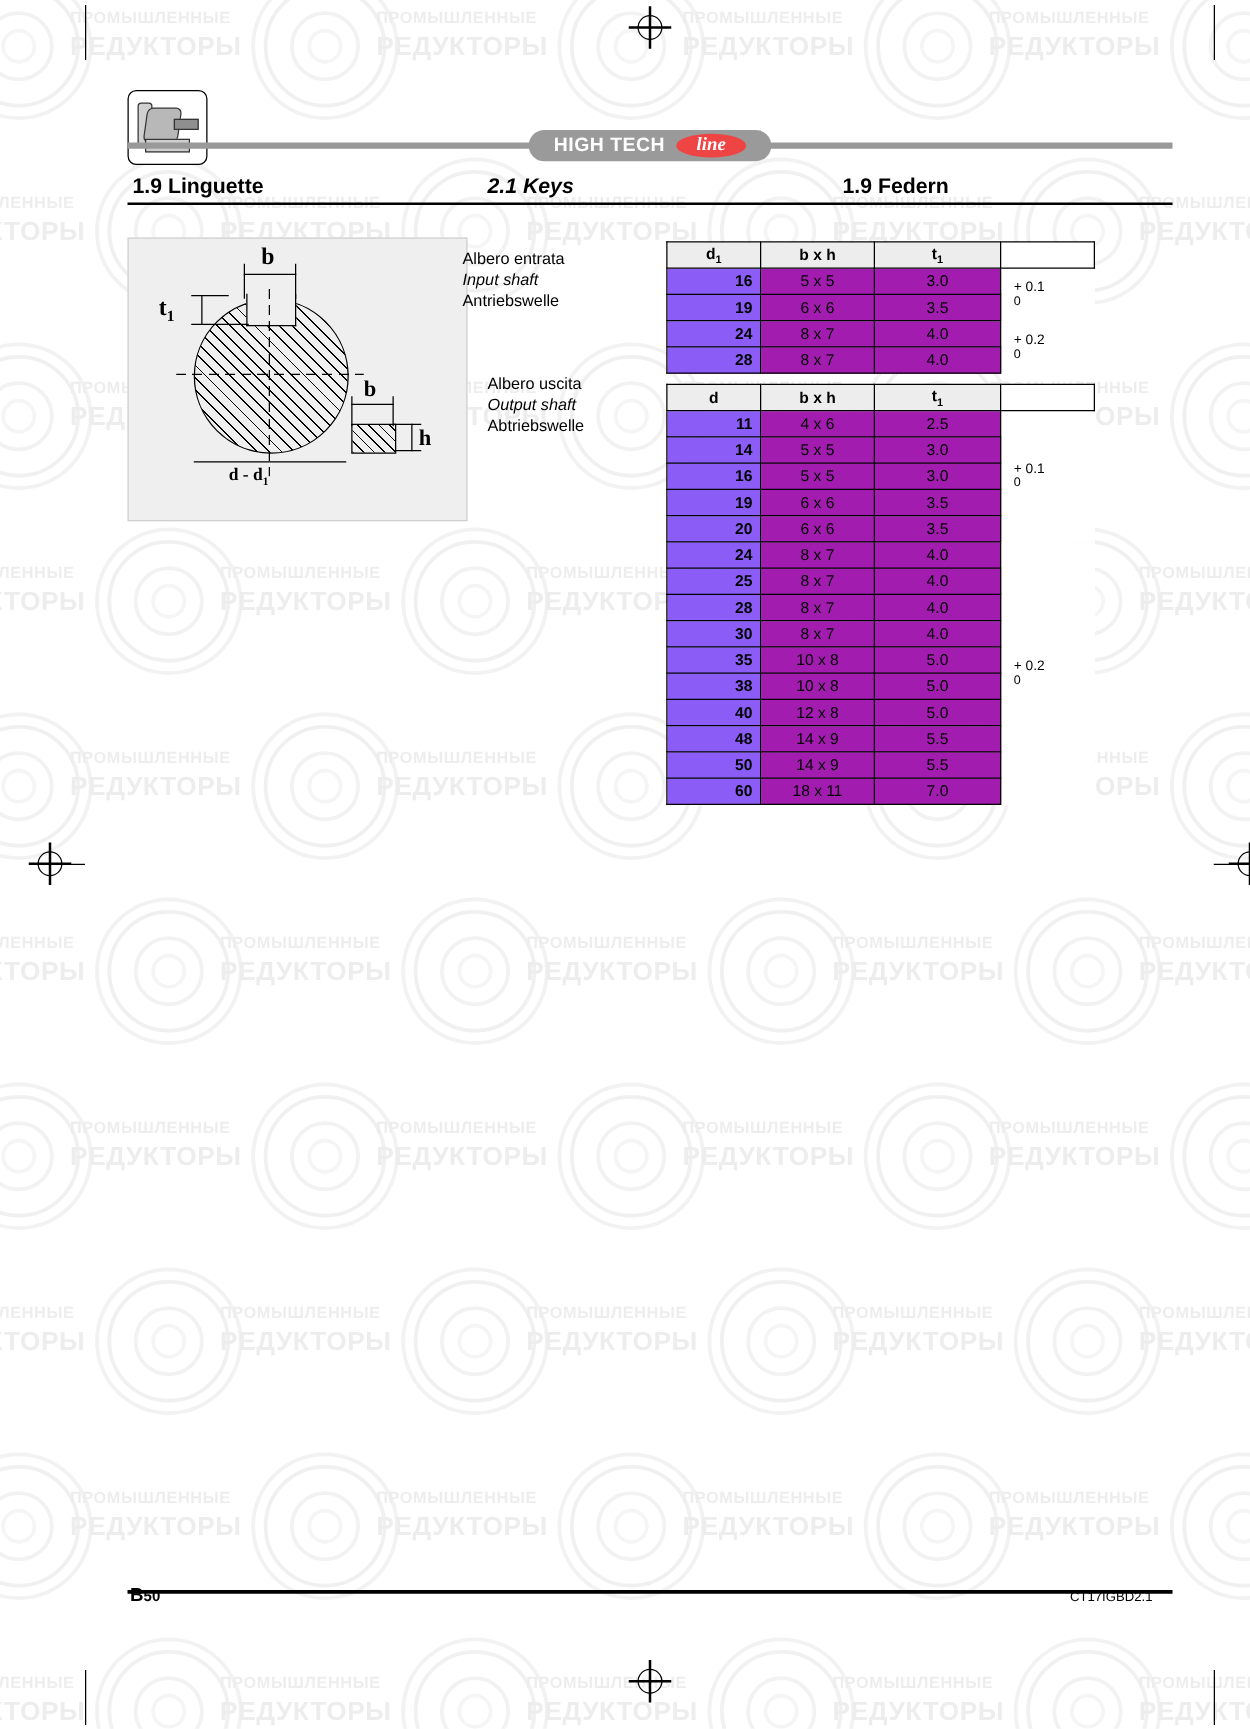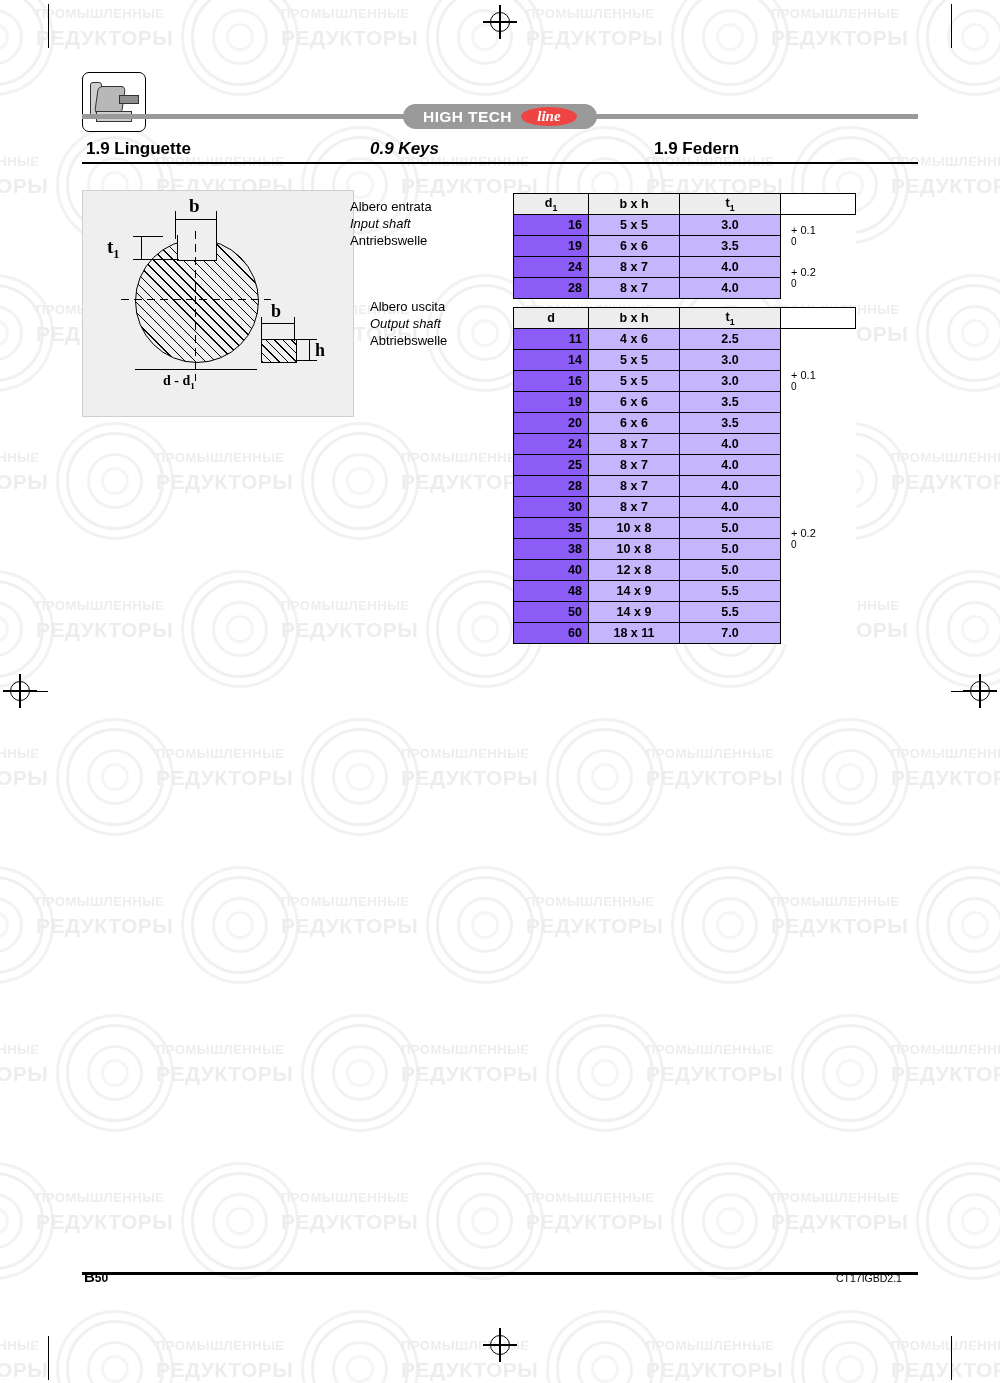--- a/index.html
+++ b/index.html
@@ -4,21 +4,21 @@
 <style>
   html,body{margin:0;padding:0;}
   body{
     width:1000px;height:1383px;
     background:#ffffff;
     font-family:"Liberation Sans", sans-serif;
     position:relative;
     overflow:hidden;
     color:#000;
   }
-  .page{position:absolute;inset:0;}
+  .page{position:absolute;inset:0;margin-left:20px;}
 
   
   .wm-layer{position:absolute;inset:0;pointer-events:none;z-index:0;}
   .wm{
     position:absolute;
     width:230px;height:150px;
     opacity:.5;
   }
   .wm .gear{
     position:absolute;left:6px;top:8px;width:92px;height:92px;
@@ -133,21 +133,21 @@
   table.keys{
     position:absolute;border-collapse:collapse;
     font-size:12.5px;
   }
   table.keys td,table.keys th{
     border:1px solid #000;
     height:20px;padding:0 6px;
     text-align:center;font-weight:bold;
   }
   table.keys th{background:#ededed;font-weight:bold;}
-  table.keys td.bxh,table.keys td.t1{background:#c4b5fd;font-weight:bold;}
+  table.keys td.bxh,table.keys td.t1{background:#a21caf;font-weight:normal;}
   table.keys td.dcol{background:#8b5cf6;text-align:right;}
   table.keys td.tol{
     border-left:1px solid #000;background:#fff;font-weight:normal;
     font-size:11px;text-align:left;padding-left:10px;line-height:11px;
     vertical-align:middle;
   }
   table.keys td.tol .z{display:block;font-size:10px;}
   th sub,td sub{font-size:.7em;}
 
   
@@ -427,21 +427,21 @@
 
   <div class="rule-top"></div>
   <div class="badge">
     <span class="ht">HIGH TECH</span>
     <span class="oval">
       <span>line</span>
     </span>
   </div>
 
   <div class="sect it">1.9  Linguette</div>
-  <div class="sect en">0.9  Keys</div>
+  <div class="sect en">2.1  Keys</div>
   <div class="sect de">1.9  Federn</div>
   <div class="rule-under"></div>
 
   <div class="draw">
     <div class="shaft-circle"></div>
     <div class="keyway"></div>
     <div class="keyway-mask"></div>
     <div class="key-rect"></div>
 
     <div class="dimline" style="left:38px;top:108px;width:150px;height:1px;background:repeating-linear-gradient(90deg,#000 0 8px,transparent 8px 13px);"></div>

